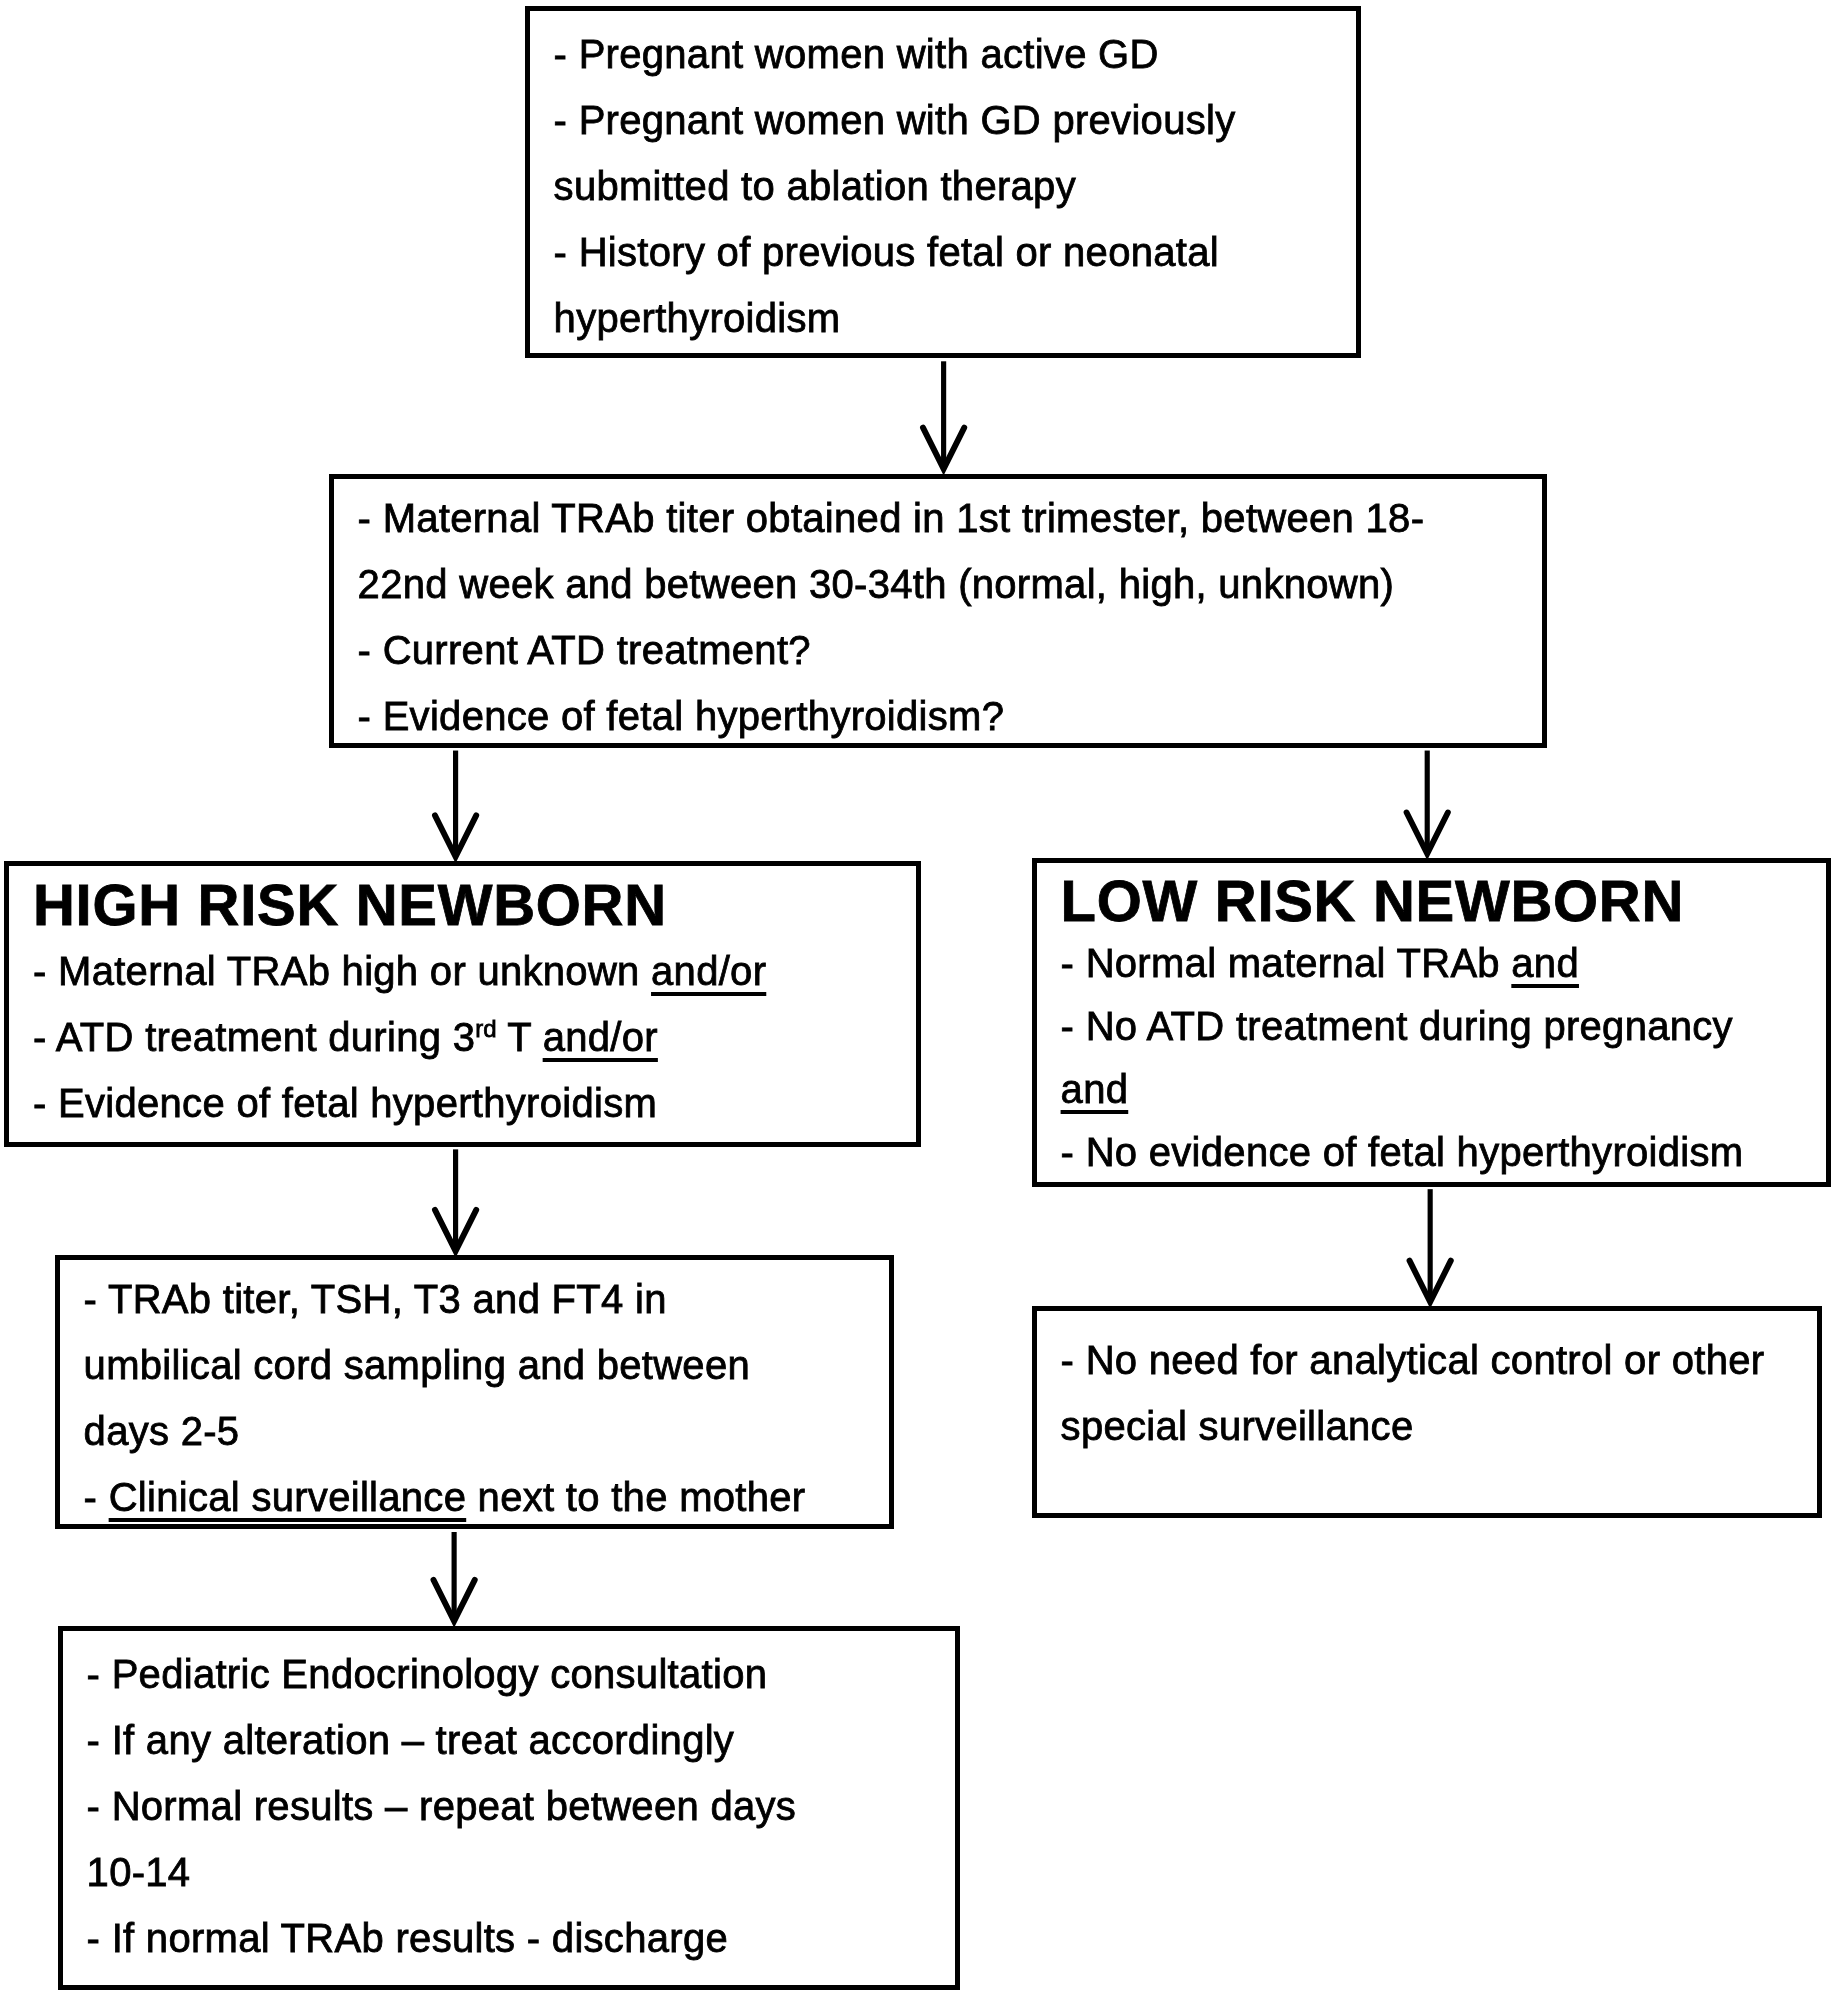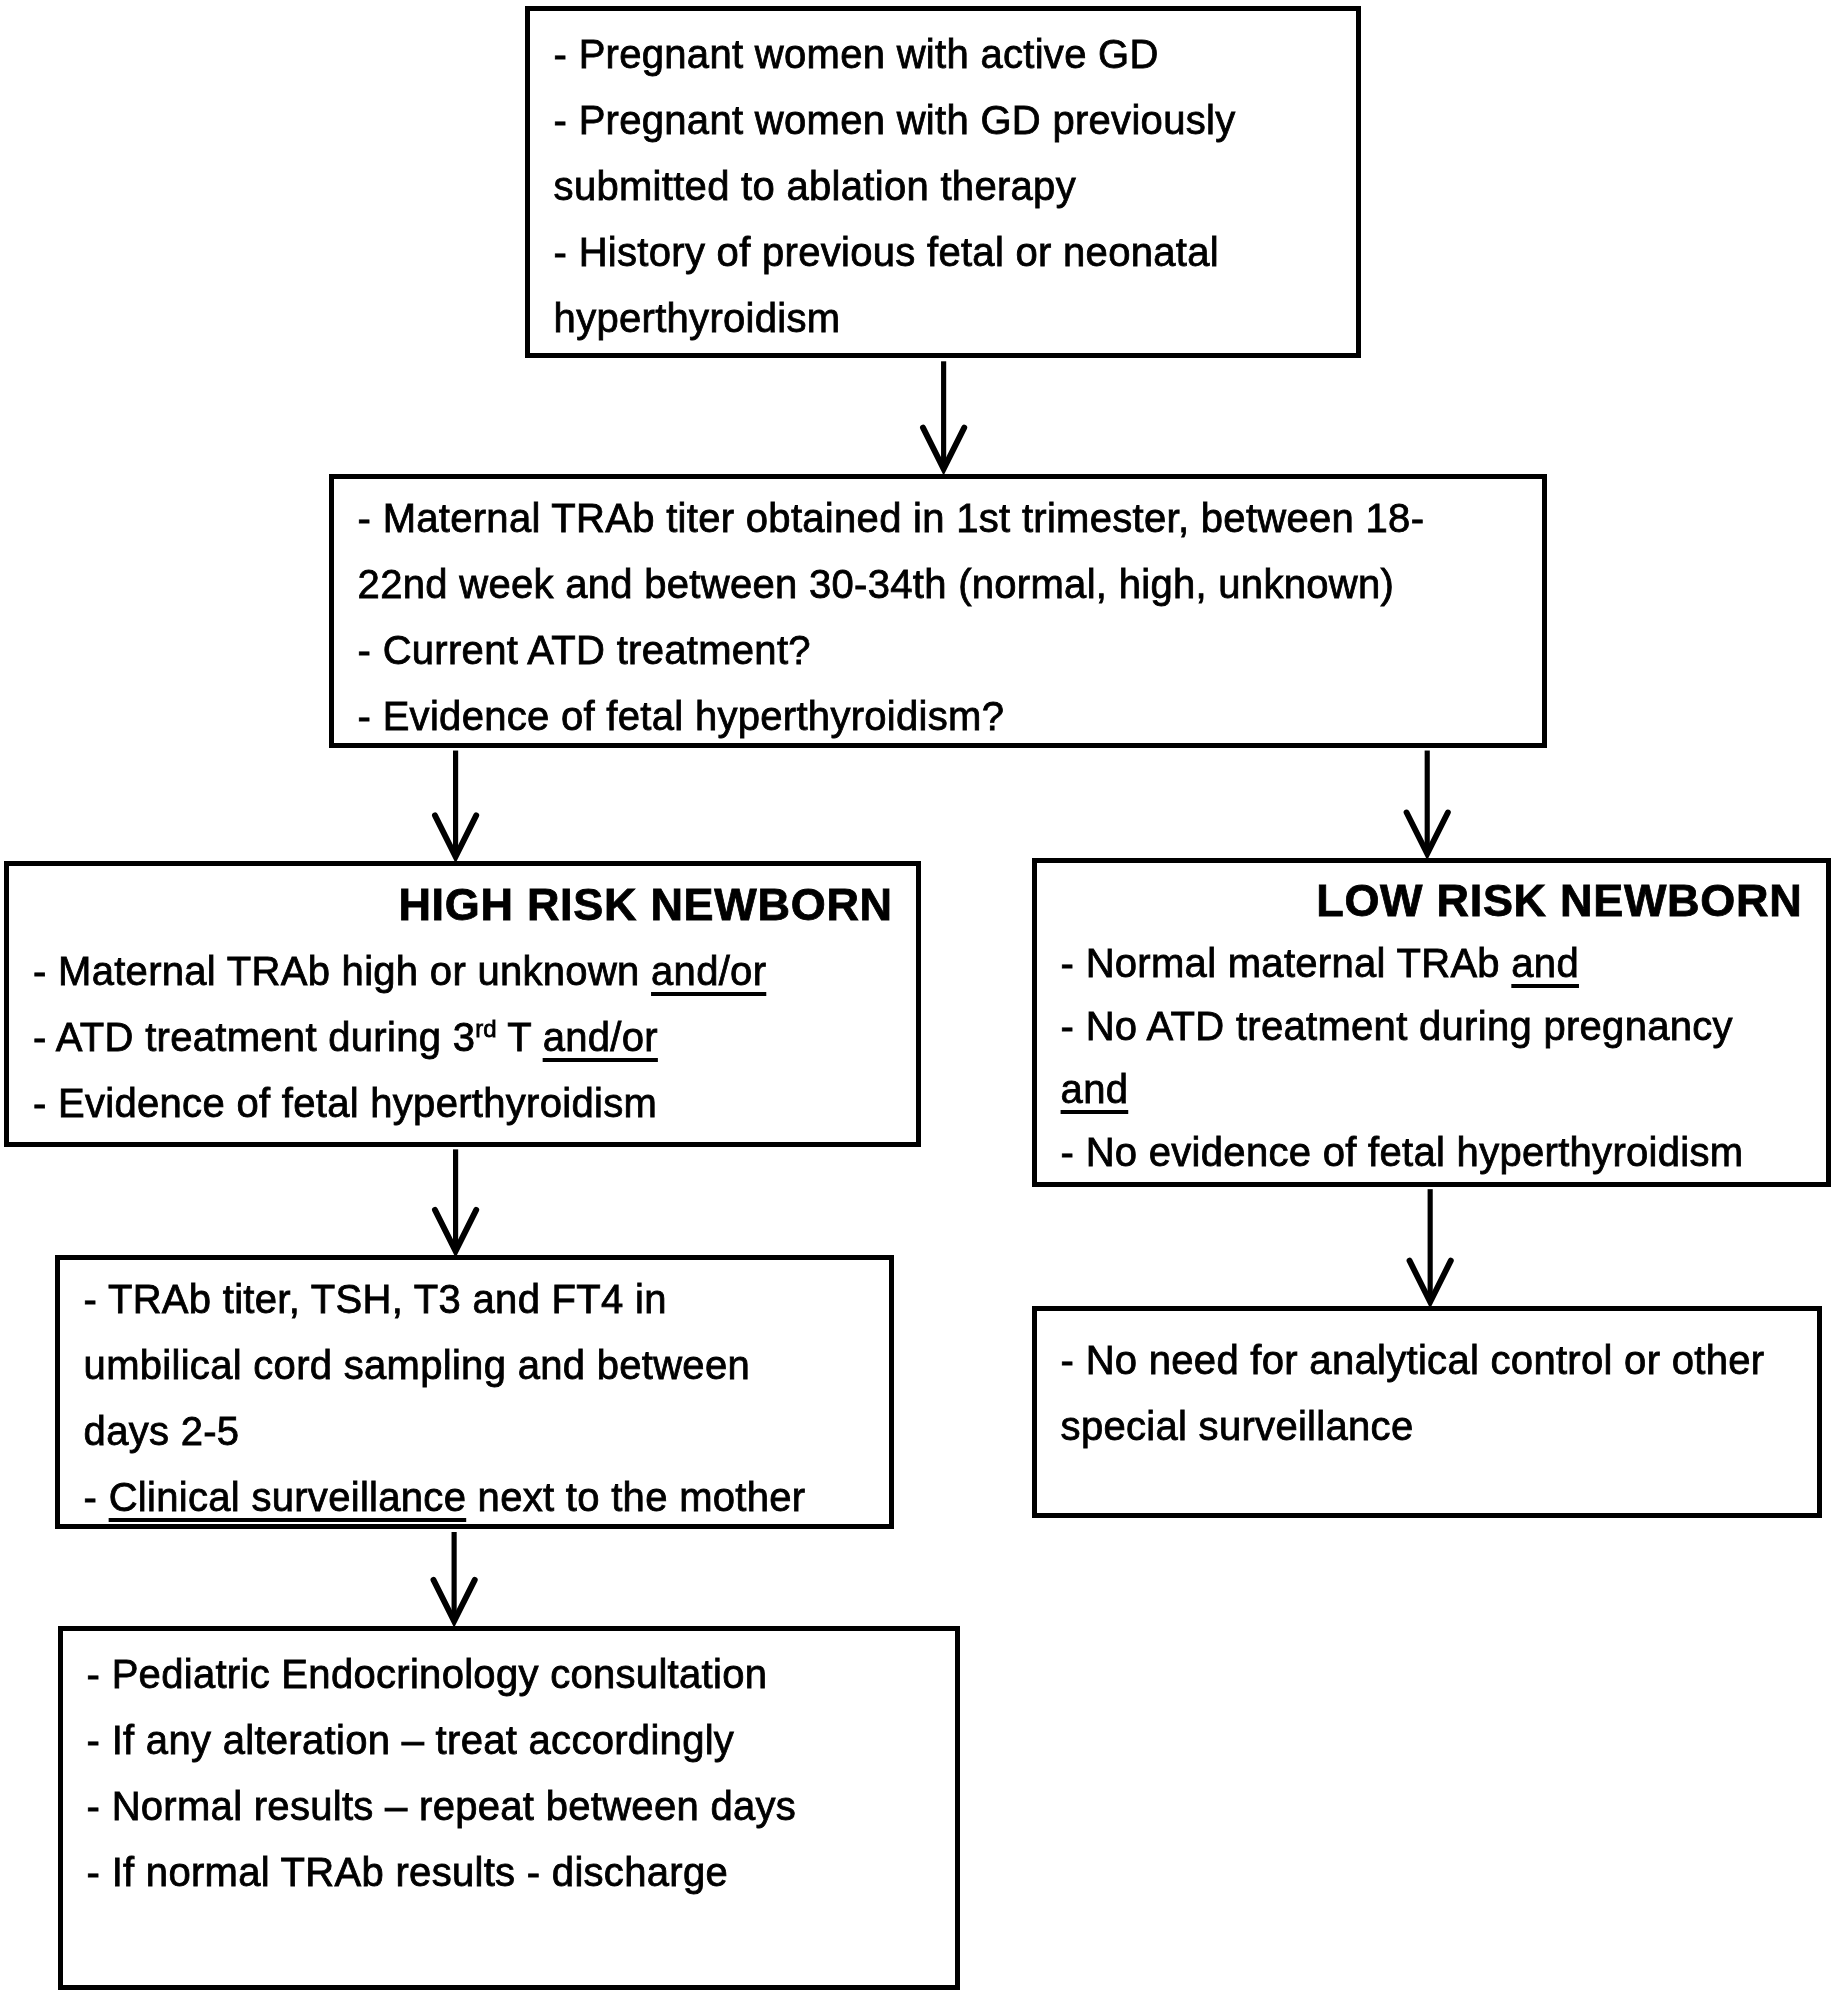--- a/index.html
+++ b/index.html
@@ -24,23 +24,23 @@
     background: #ffffff;
     padding: 5.9px 23.6px 0 23.6px;
     font-size: 40px;
     line-height: 66px;
     letter-spacing: 0.3px;
     -webkit-text-stroke: 0.8px currentColor;
     overflow: hidden;
   }
   .box .line { margin: 0; }
   .box .box-title {
-    text-align: right;
+    text-align: left;
     font-weight: bold;
-    font-size: 45px;
+    font-size: 58px;
     letter-spacing: 0.7px;
   }
   .box.lh-s { line-height: 63px; }
   .box.pt-lg { padding-top: 16px; }
   .box.pt-md { padding-top: 10.3px; }
   sup { font-size: 60%; line-height: 0; letter-spacing: 0; }
   .u {
     text-decoration: underline;
     text-decoration-thickness: 4.4px;
     text-underline-offset: 7.4px;
@@ -117,17 +117,18 @@
 
   <section class="box pt-lg" style="left:1032px; top:1306px; width:790px; height:212px;">
       <p class="line"><span>- No need for analytical control or other</span></p>
       <p class="line"><span>special surveillance</span></p>
     </section>
 
   <section class="box pt-md" style="left:58px; top:1626px; width:902px; height:364px;">
       <p class="line"><span>- Pediatric Endocrinology consultation</span></p>
       <p class="line"><span>- If any alteration – treat accordingly</span></p>
       <p class="line"><span>- Normal results – repeat between days</span></p>
+      <p class="line"><span>10-14</span></p>
       <p class="line"><span>- If normal TRAb results - discharge</span></p>
     </section>
 
 </div>
 
 
 </body></html>

